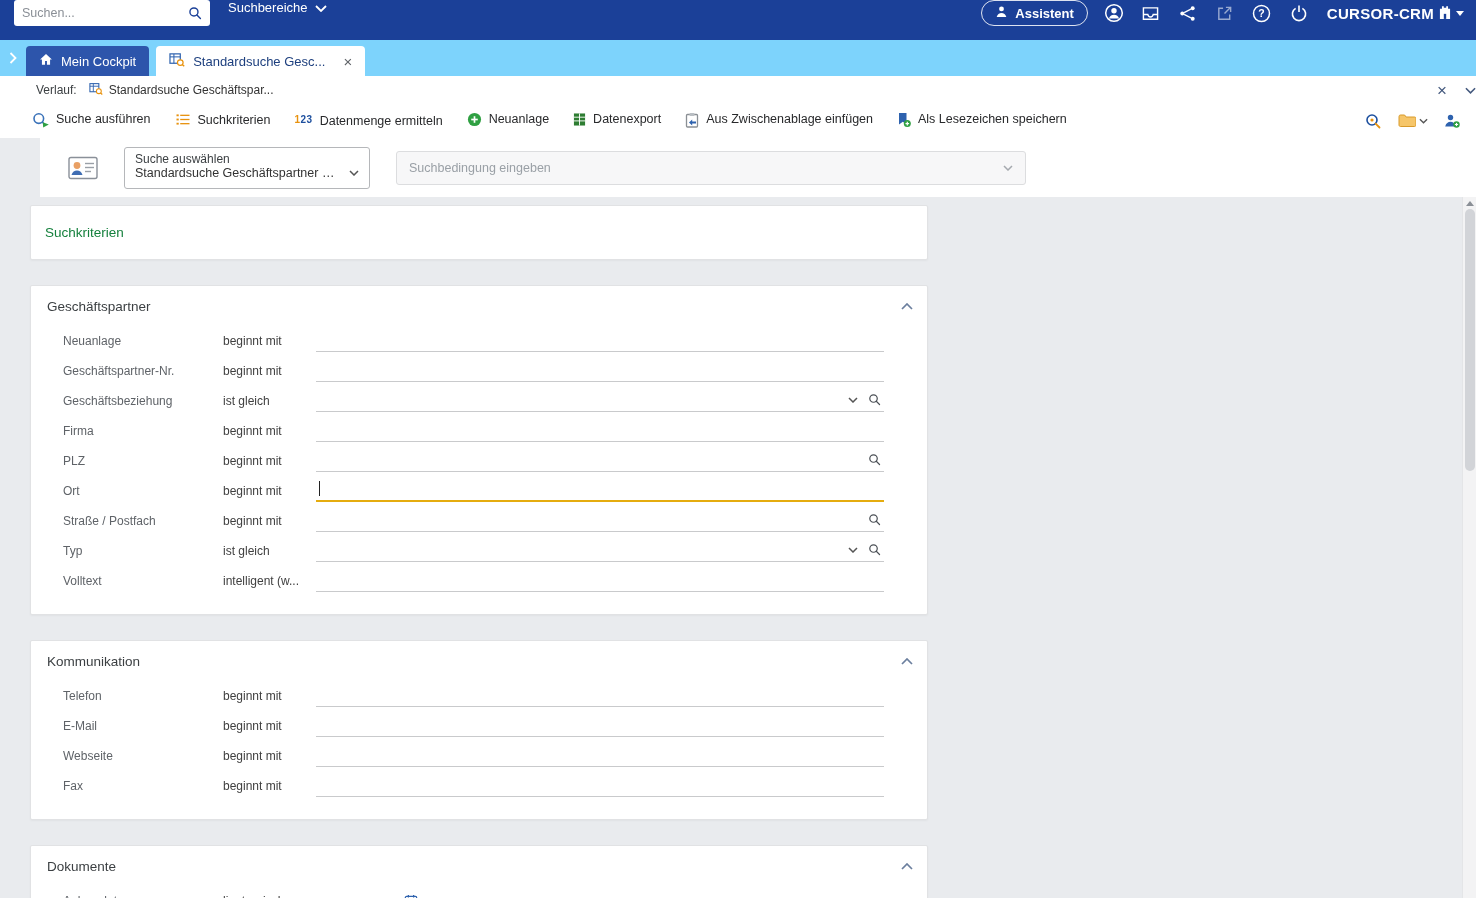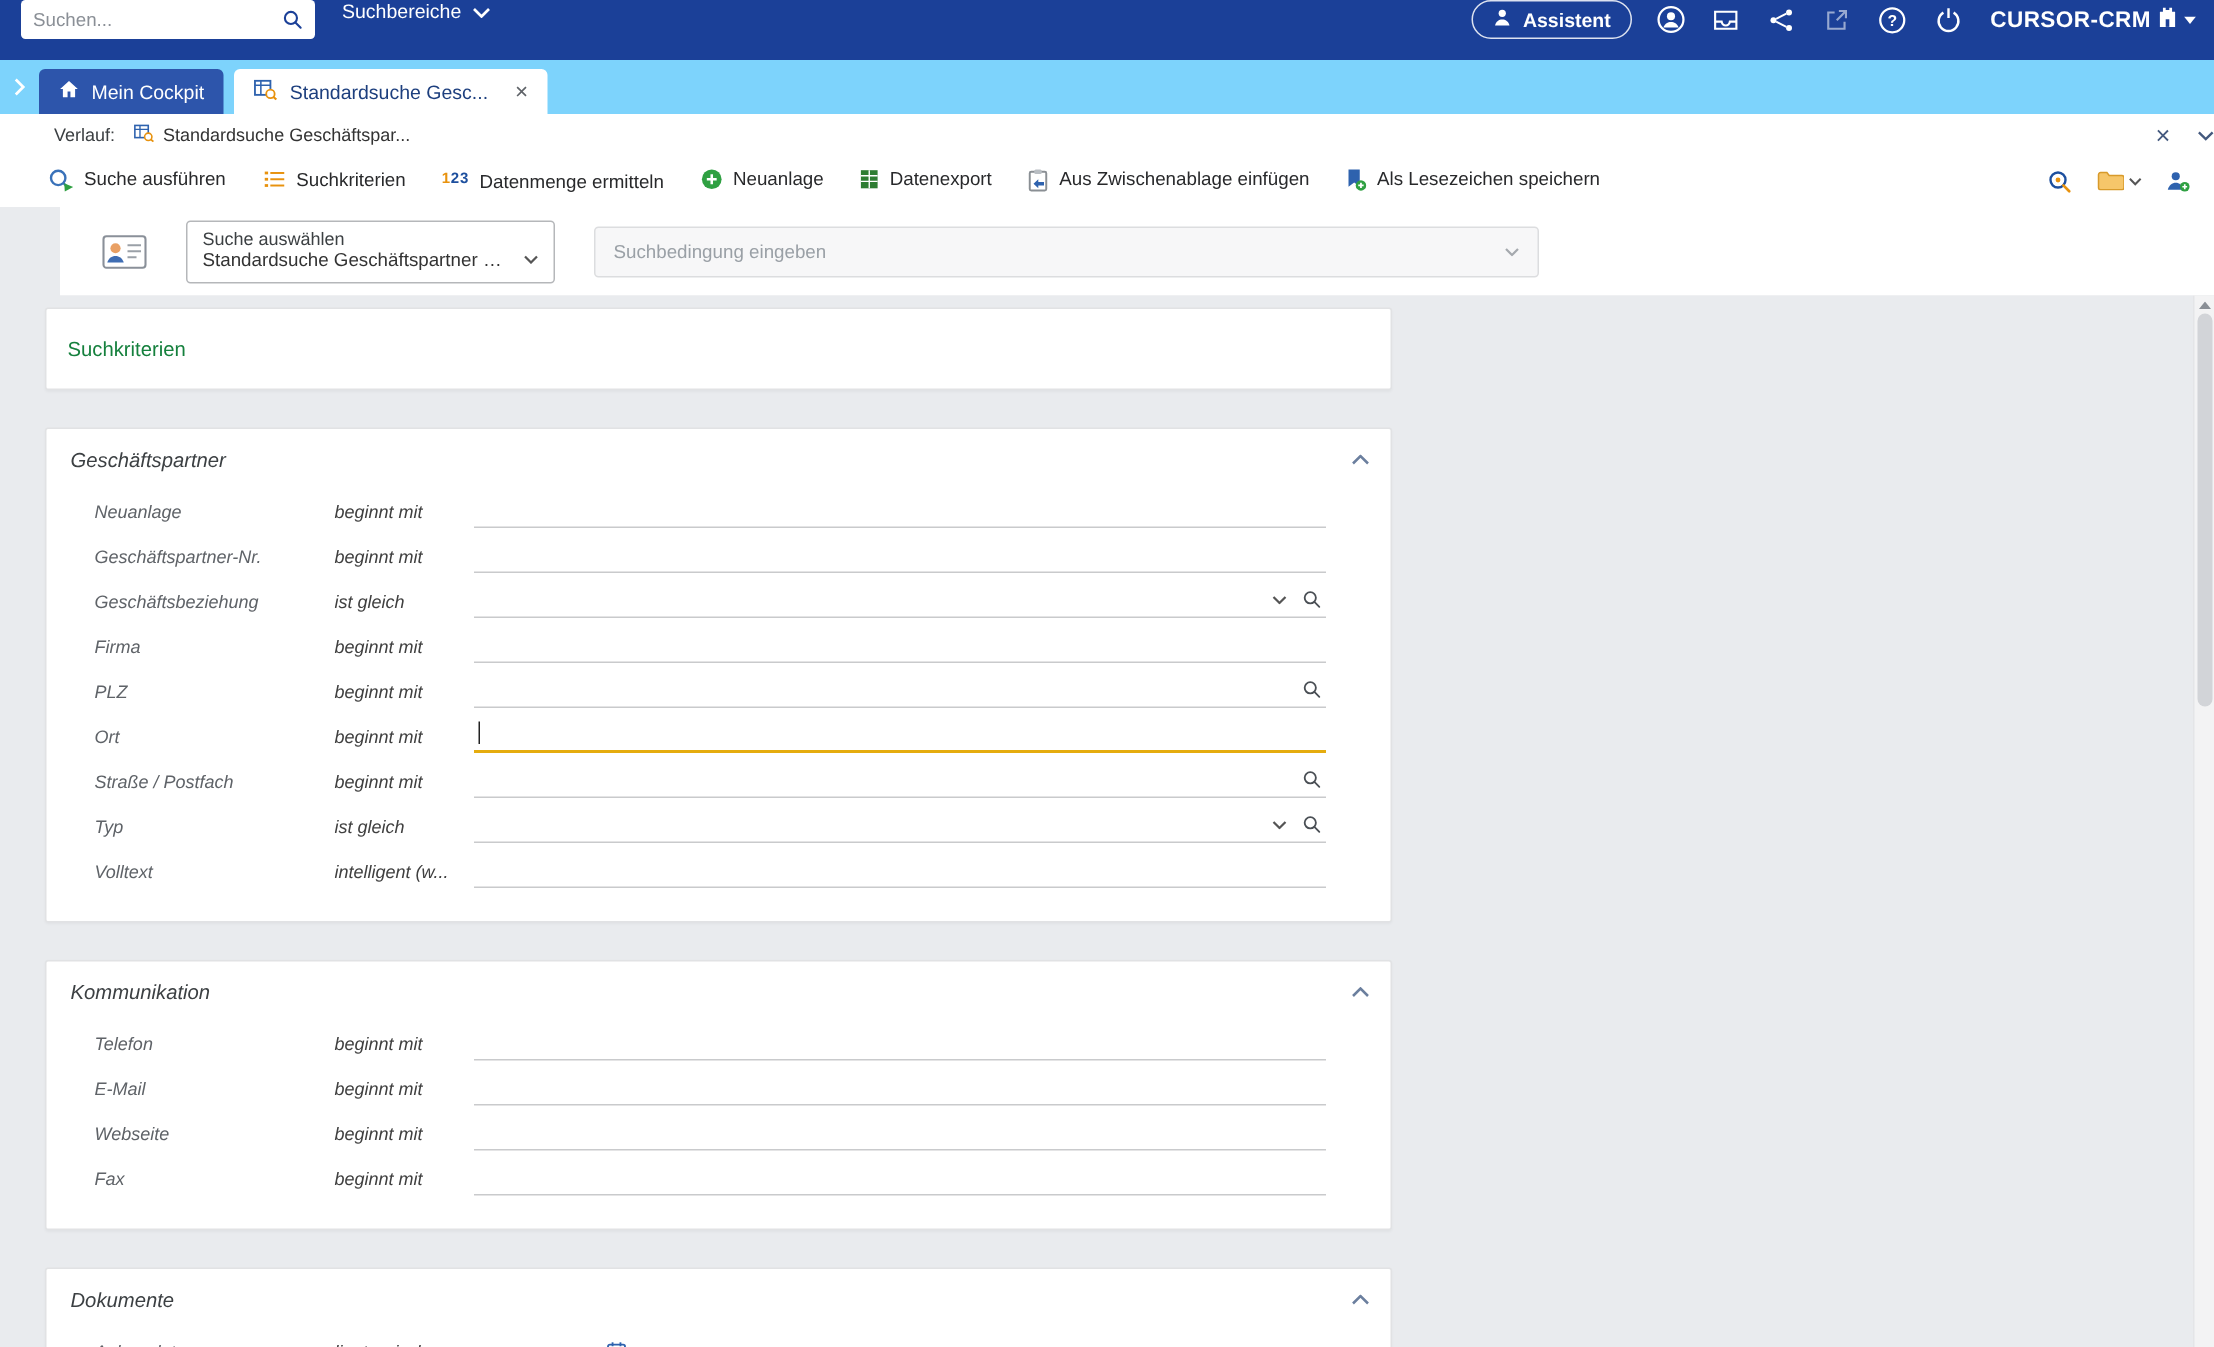--- a/index.html
+++ b/index.html
@@ -55,21 +55,21 @@
   .select-field .caret { color:#555; display:flex; margin-left:6px; }
   .cond-field { width:630px; height:34px; background:#f7f7f8; border:1px solid #dcdddf; border-radius:3px;
                 display:flex; align-items:center; padding:0 12px; }
   .cond-field .ph { color:#9aa0a6; font-size:12.5px; flex:1; }
   .cond-field .caret { color:#a5a9ae; display:flex; }
 
   
   .main { flex:1; background:#e9ebee; position:relative; padding:8px 0 0 30px; overflow:hidden; }
   .card { background:#fff; width:898px; border:1px solid #e1e2e4; border-radius:2px; box-shadow:0 1px 2px rgba(0,0,0,.04); }
   .card-simple { height:55px; display:flex; align-items:center; padding-left:14px; font-size:13.5px; color:#15803d; margin-bottom:25px; }
-  .section-card { margin-bottom:25px; padding-bottom:18px;font-style:italic; }
+  .section-card { margin-bottom:25px; padding-bottom:18px; }
   .section-header { height:40px; display:flex; align-items:center; padding:0 14px 0 16px; }
   .section-title { font-size:13.5px; color:#3c4043; }
   .collapse { margin-left:auto; color:#6b7f9e; display:flex; cursor:pointer; }
 
   .crit-row { height:30px; display:flex; align-items:center; padding:0 43px 0 32px; }
   .crit-label { width:160px; font-size:12px; color:#5f6368; }
   .crit-op { width:93px; font-size:12px; color:#404040; white-space:nowrap; overflow:hidden; cursor:pointer; }
   .crit-field { flex:1; height:22px; border-bottom:1px solid #c9cacc; position:relative;
                 display:flex; align-items:center; justify-content:flex-end; gap:10px; padding:0 3px 2px 0; cursor:text; }
   .crit-field .fi { color:#4a4f55; display:flex; cursor:pointer; }

